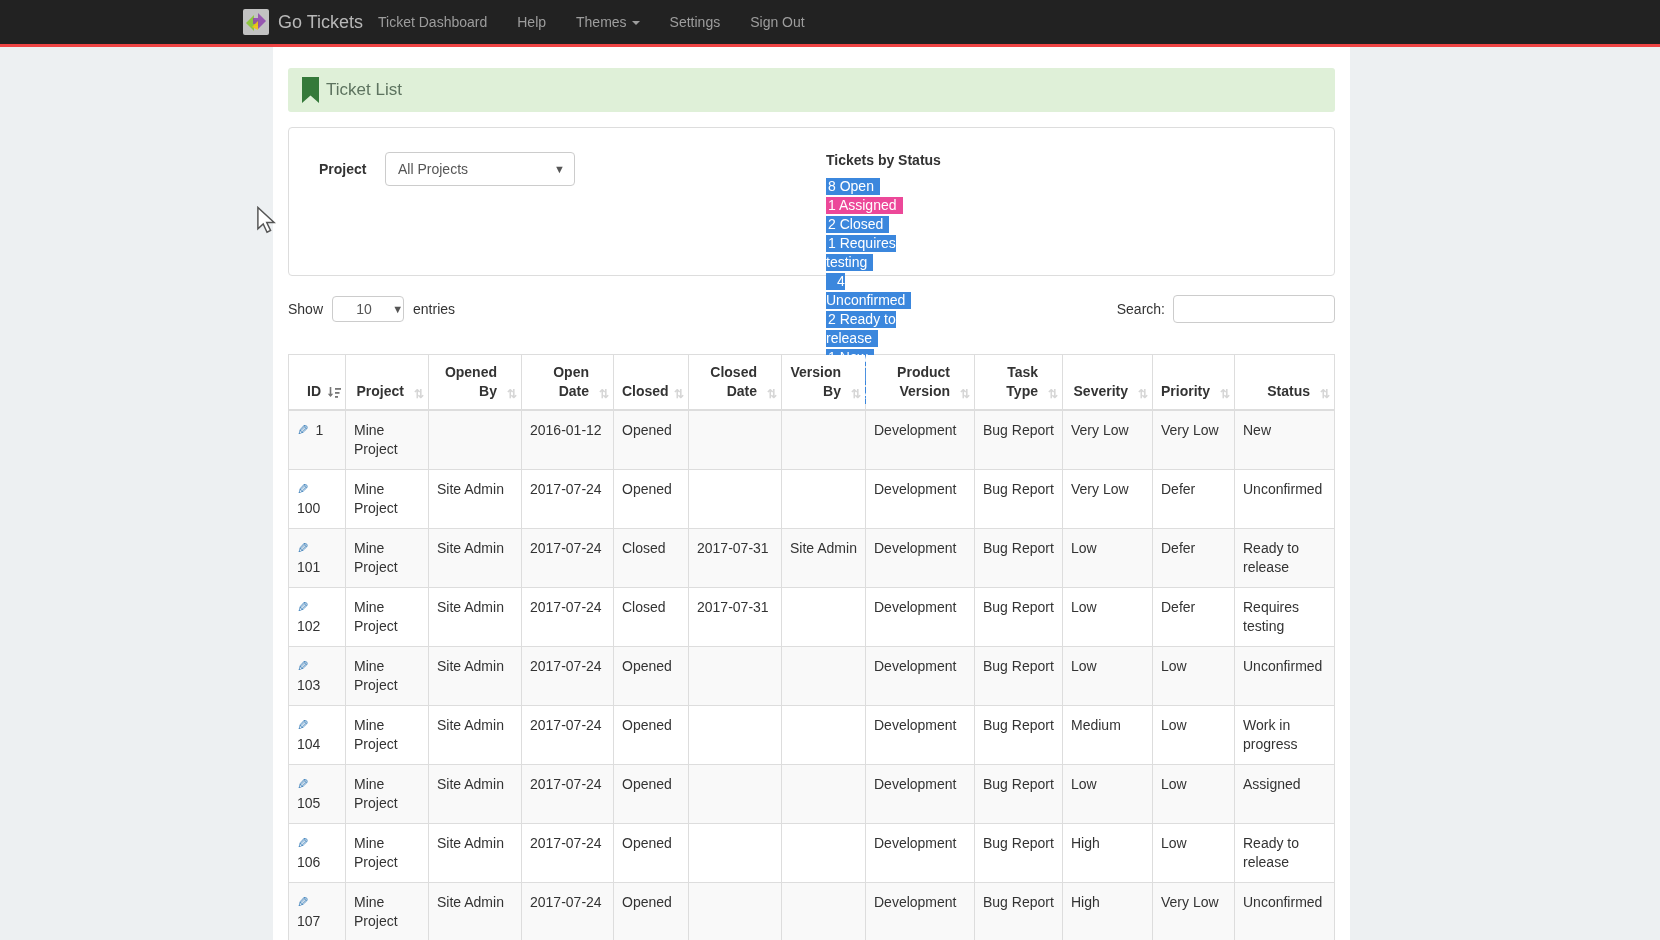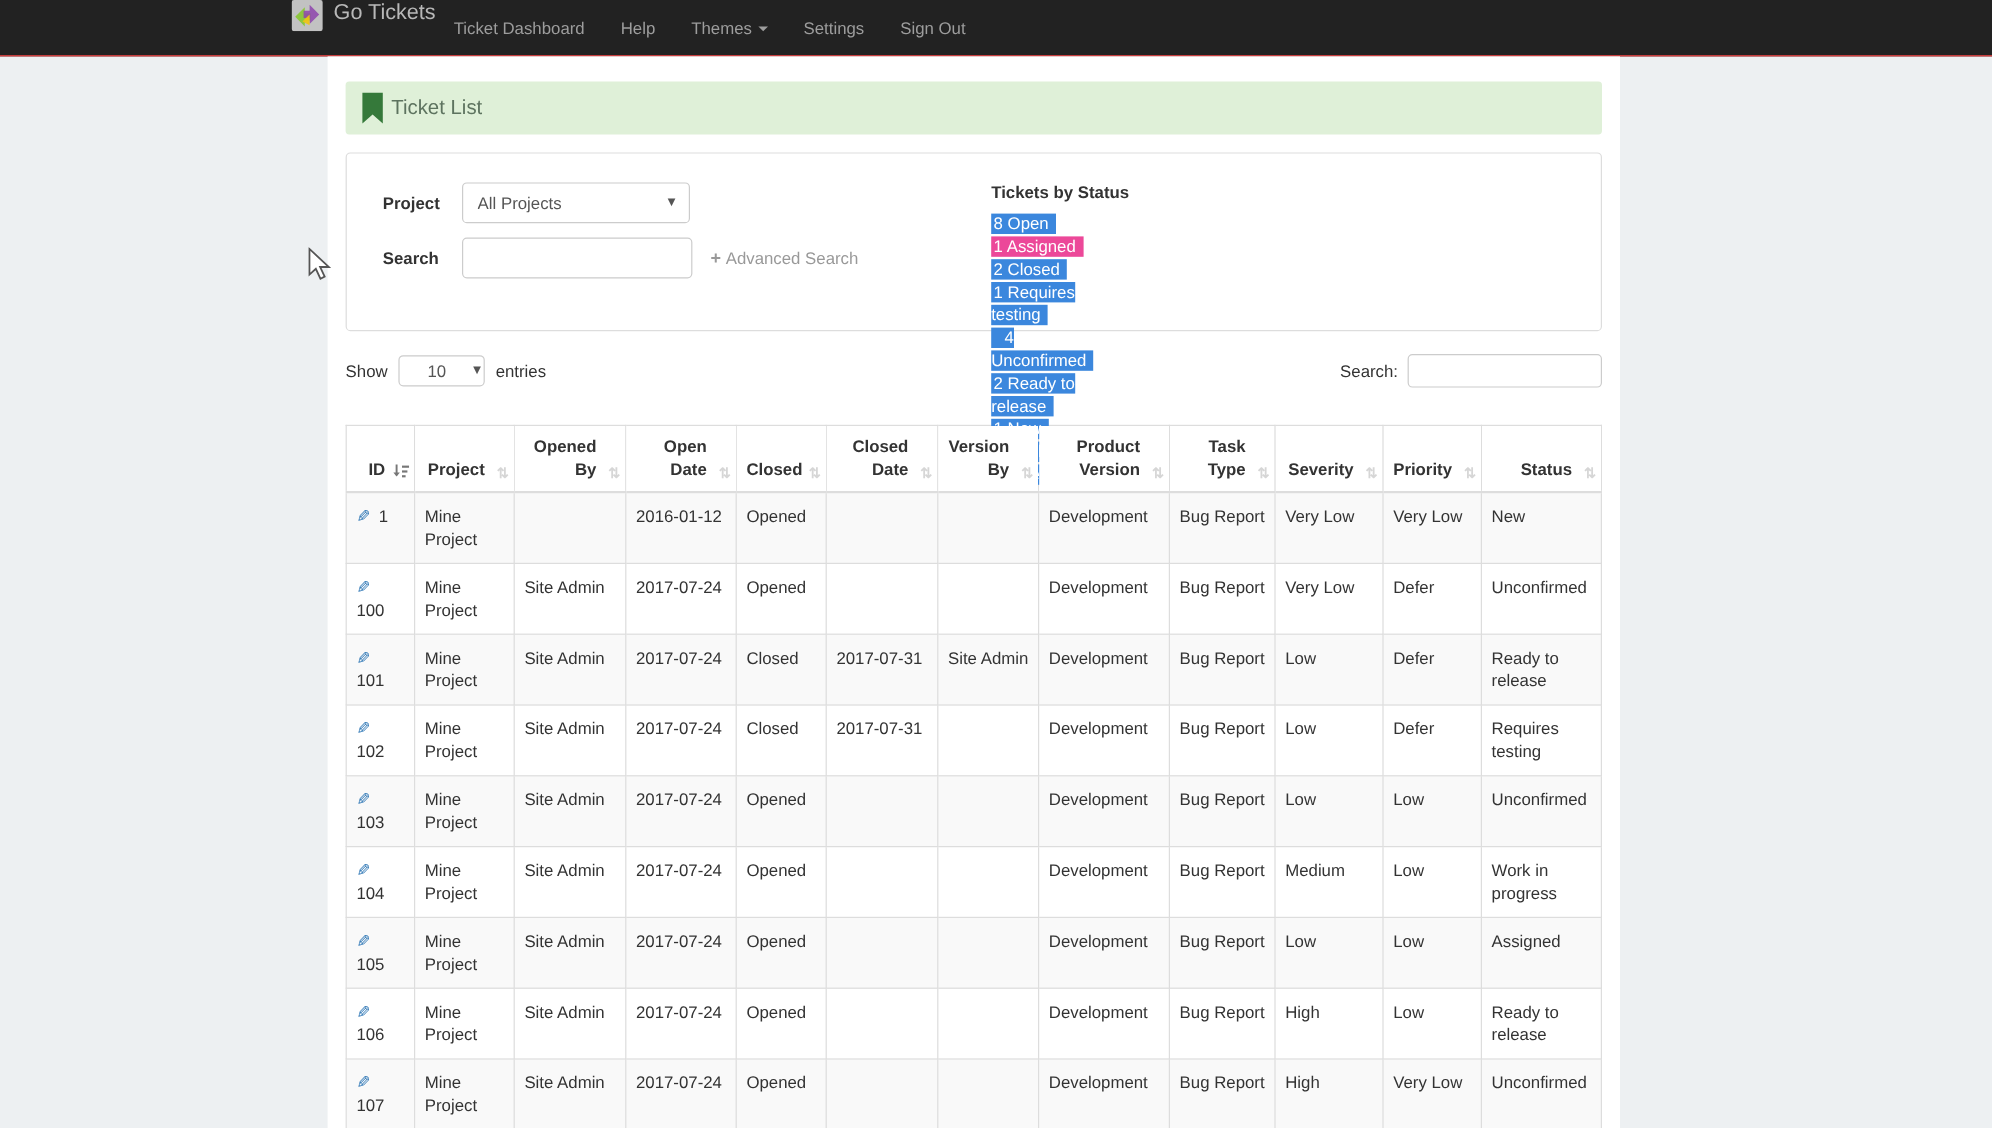--- a/index.html
+++ b/index.html
@@ -5,22 +5,22 @@
   * { box-sizing: border-box; }
   html,body { margin:0; padding:0; }
   body {
     width:1660px; height:940px; overflow:hidden;
     font-family:"Liberation Sans", sans-serif;
     font-size:14px; color:#333; background:#edf0f2;
     position:relative;
   }
   
   .navbar {
-    height:47px; background:#222; border-bottom:1px solid #ef4444;
-    display:flex; padding-left:243px;
+    height:47px; background:#222; border-bottom:3px solid #ef4444;
+    display:flex; align-items:center; padding-left:243px;
   }
   .logo { width:26px; height:26px; margin-right:9px; flex:0 0 auto; }
   .brand { color:#b8b8b8; font-size:18px; text-decoration:none; margin-right:0; }
   ul.nav { list-style:none; display:flex; margin:0; padding:0; }
   ul.nav li a {
     display:block; padding:0 15px; line-height:46px; color:#9d9d9d;
     text-decoration:none; font-size:14px; white-space:nowrap;
   }
   .nav-left { margin-left:82px; }
   .nav-right { margin-left:auto; margin-right:325px; }
@@ -143,25 +143,20 @@
 
   <div class="filter-panel">
     <div class="f-row">
       <span class="f-label">Project</span>
       <span class="select-wrap">
         <select class="project-select">
           <option>All Projects</option>
         </select>
         <span class="sel-caret">▼</span>
       </span>
-    </div>
-    <div class="f-row">
-      <span class="f-label">Search</span>
-      <input type="text" class="search-main" value="" style="">
-      <a href="#" class="adv-link"><span class="plus-icon">+</span><span>Advanced Search</span></a>
     </div>
 
     <div class="status-block">
       <div class="status-title">Tickets by Status</div>
       <div class="status-cols">
           <div class="status-col">
             <div class="status-line"><span class="status-badge" style="background: rgb(59, 135, 221);">8 Open</span></div>
             <div class="status-line"><span class="status-badge" style="background: #ec4899;">1 Assigned</span></div>
           </div>
           <div class="status-col">

